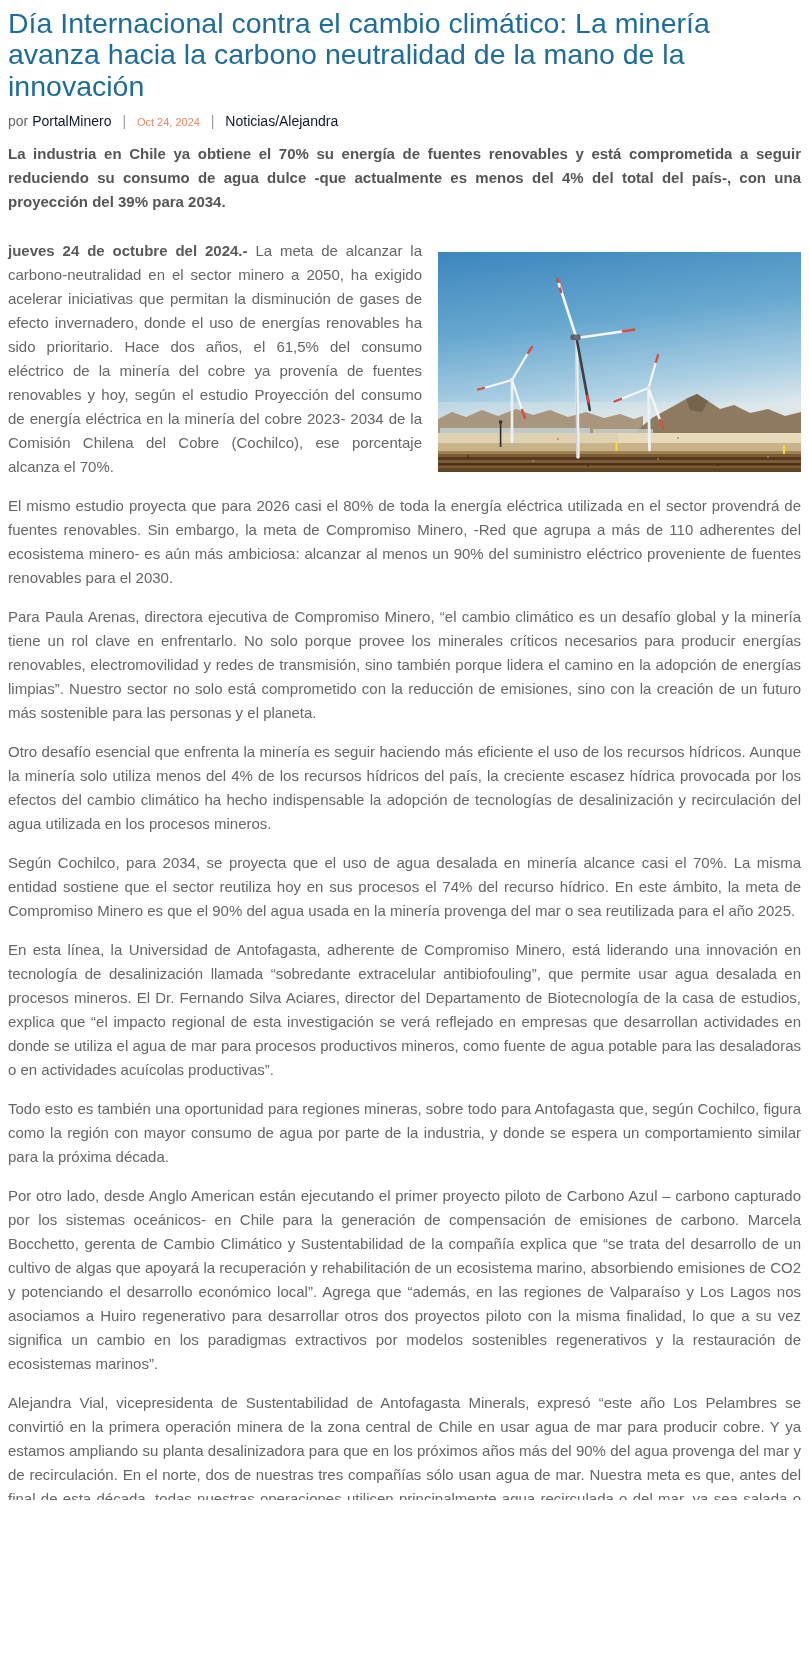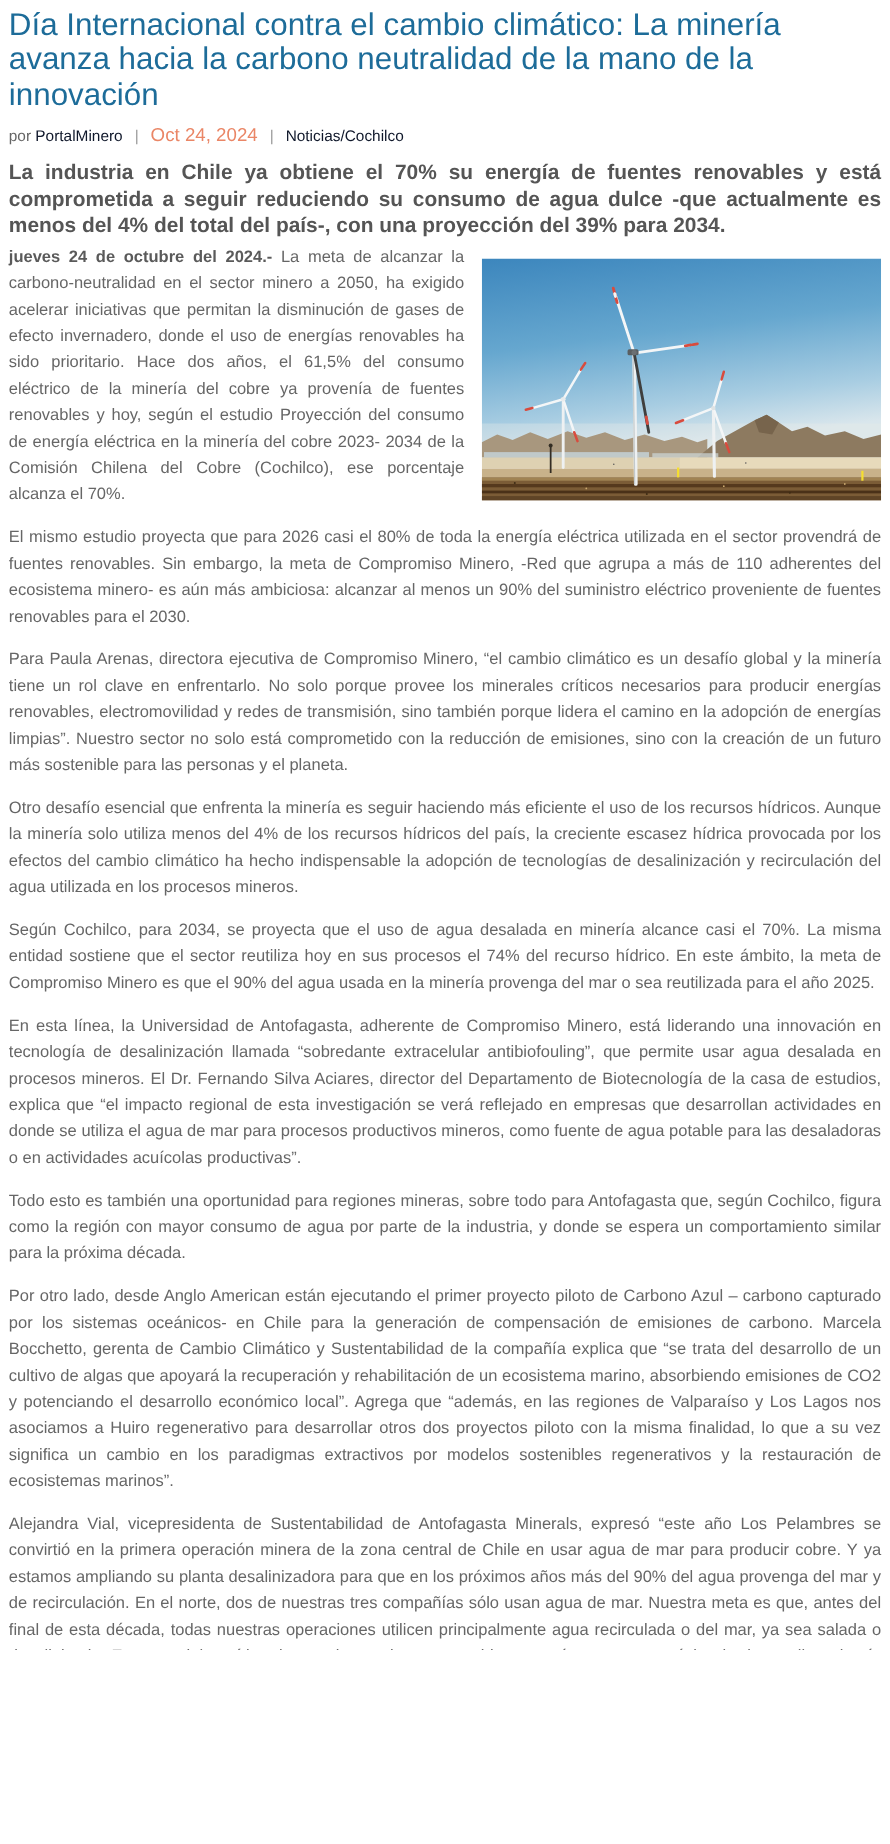--- a/index.html
+++ b/index.html
@@ -8,52 +8,52 @@
     padding:8px 8px 0 8px; overflow:hidden; background:#ffffff;
     font-family:"Liberation Sans", sans-serif;
   }
   h1.article-title {
     margin:0; color:#1d6c99; font-size:28.5px; line-height:1.1;
     font-weight:500; letter-spacing:0;
   }
   .post-meta { margin-top:11px; font-size:14px; color:#666666; }
   .post-meta .author, .post-meta .category { color:#0f172a; text-decoration:none; cursor:pointer; }
   .post-meta .sep { color:#9a9a9a; margin:0 7px; }
-  .post-meta .date { color:#ea8666; font-size:17px; }
+  .post-meta .date { color:#ea8666; font-size:11px; }
   .location { margin:49px 0 0 0; font-style:italic; color:#555555; font-size:14.5px; }
   p.lead {
     margin:13px 0 0 0; font-weight:bold; color:#555555;
-    font-size:19px; line-height:24px; text-align:justify;
+    font-size:15px; line-height:24px; text-align:justify;
   }
   p.body-p {
     margin:0 0 15px 0; color:#666666; font-size:15px; line-height:24px;
     text-align:justify;
   }
-  p.body-p.first { margin-top:4px; }
+  p.body-p.first { margin-top:25px; }
   p.body-p .lead-in { font-weight:bold; color:#5a5a5a; }
   .photo-float {
     float:right; width:363px; height:220px;
     margin:13px 0 16px 16px; display:block;
   }
   .photo-float svg { display:block; width:363px; height:220px; }
 </style>
 </head>
 <body>
 
 <div class="page">
 
   <h1 class="article-title">Día Internacional contra el cambio climático: La minería avanza hacia la carbono neutralidad de la mano de la innovación</h1>
 
   <div class="post-meta">
     <span>por</span>
     <a class="author">PortalMinero</a>
     <span class="sep">|</span>
     <span class="date">Oct 24, 2024</span>
     <span class="sep">|</span>
-    <a class="category">Noticias/Cochilco</a>
+    <a class="category">Noticias/Alejandra</a>
   </div>
 
 
   <p class="lead">La industria en Chile ya obtiene el 70% su energía de fuentes renovables y está comprometida a seguir reduciendo su consumo de agua dulce -que actualmente es menos del 4% del total del país-, con una proyección del 39% para 2034.</p>
 
   <p class="body-p first">
     <span class="photo-float">
 
       <svg viewBox="0 0 363 220" width="363" height="220" preserveAspectRatio="none" aria-hidden="true">
         <defs>

